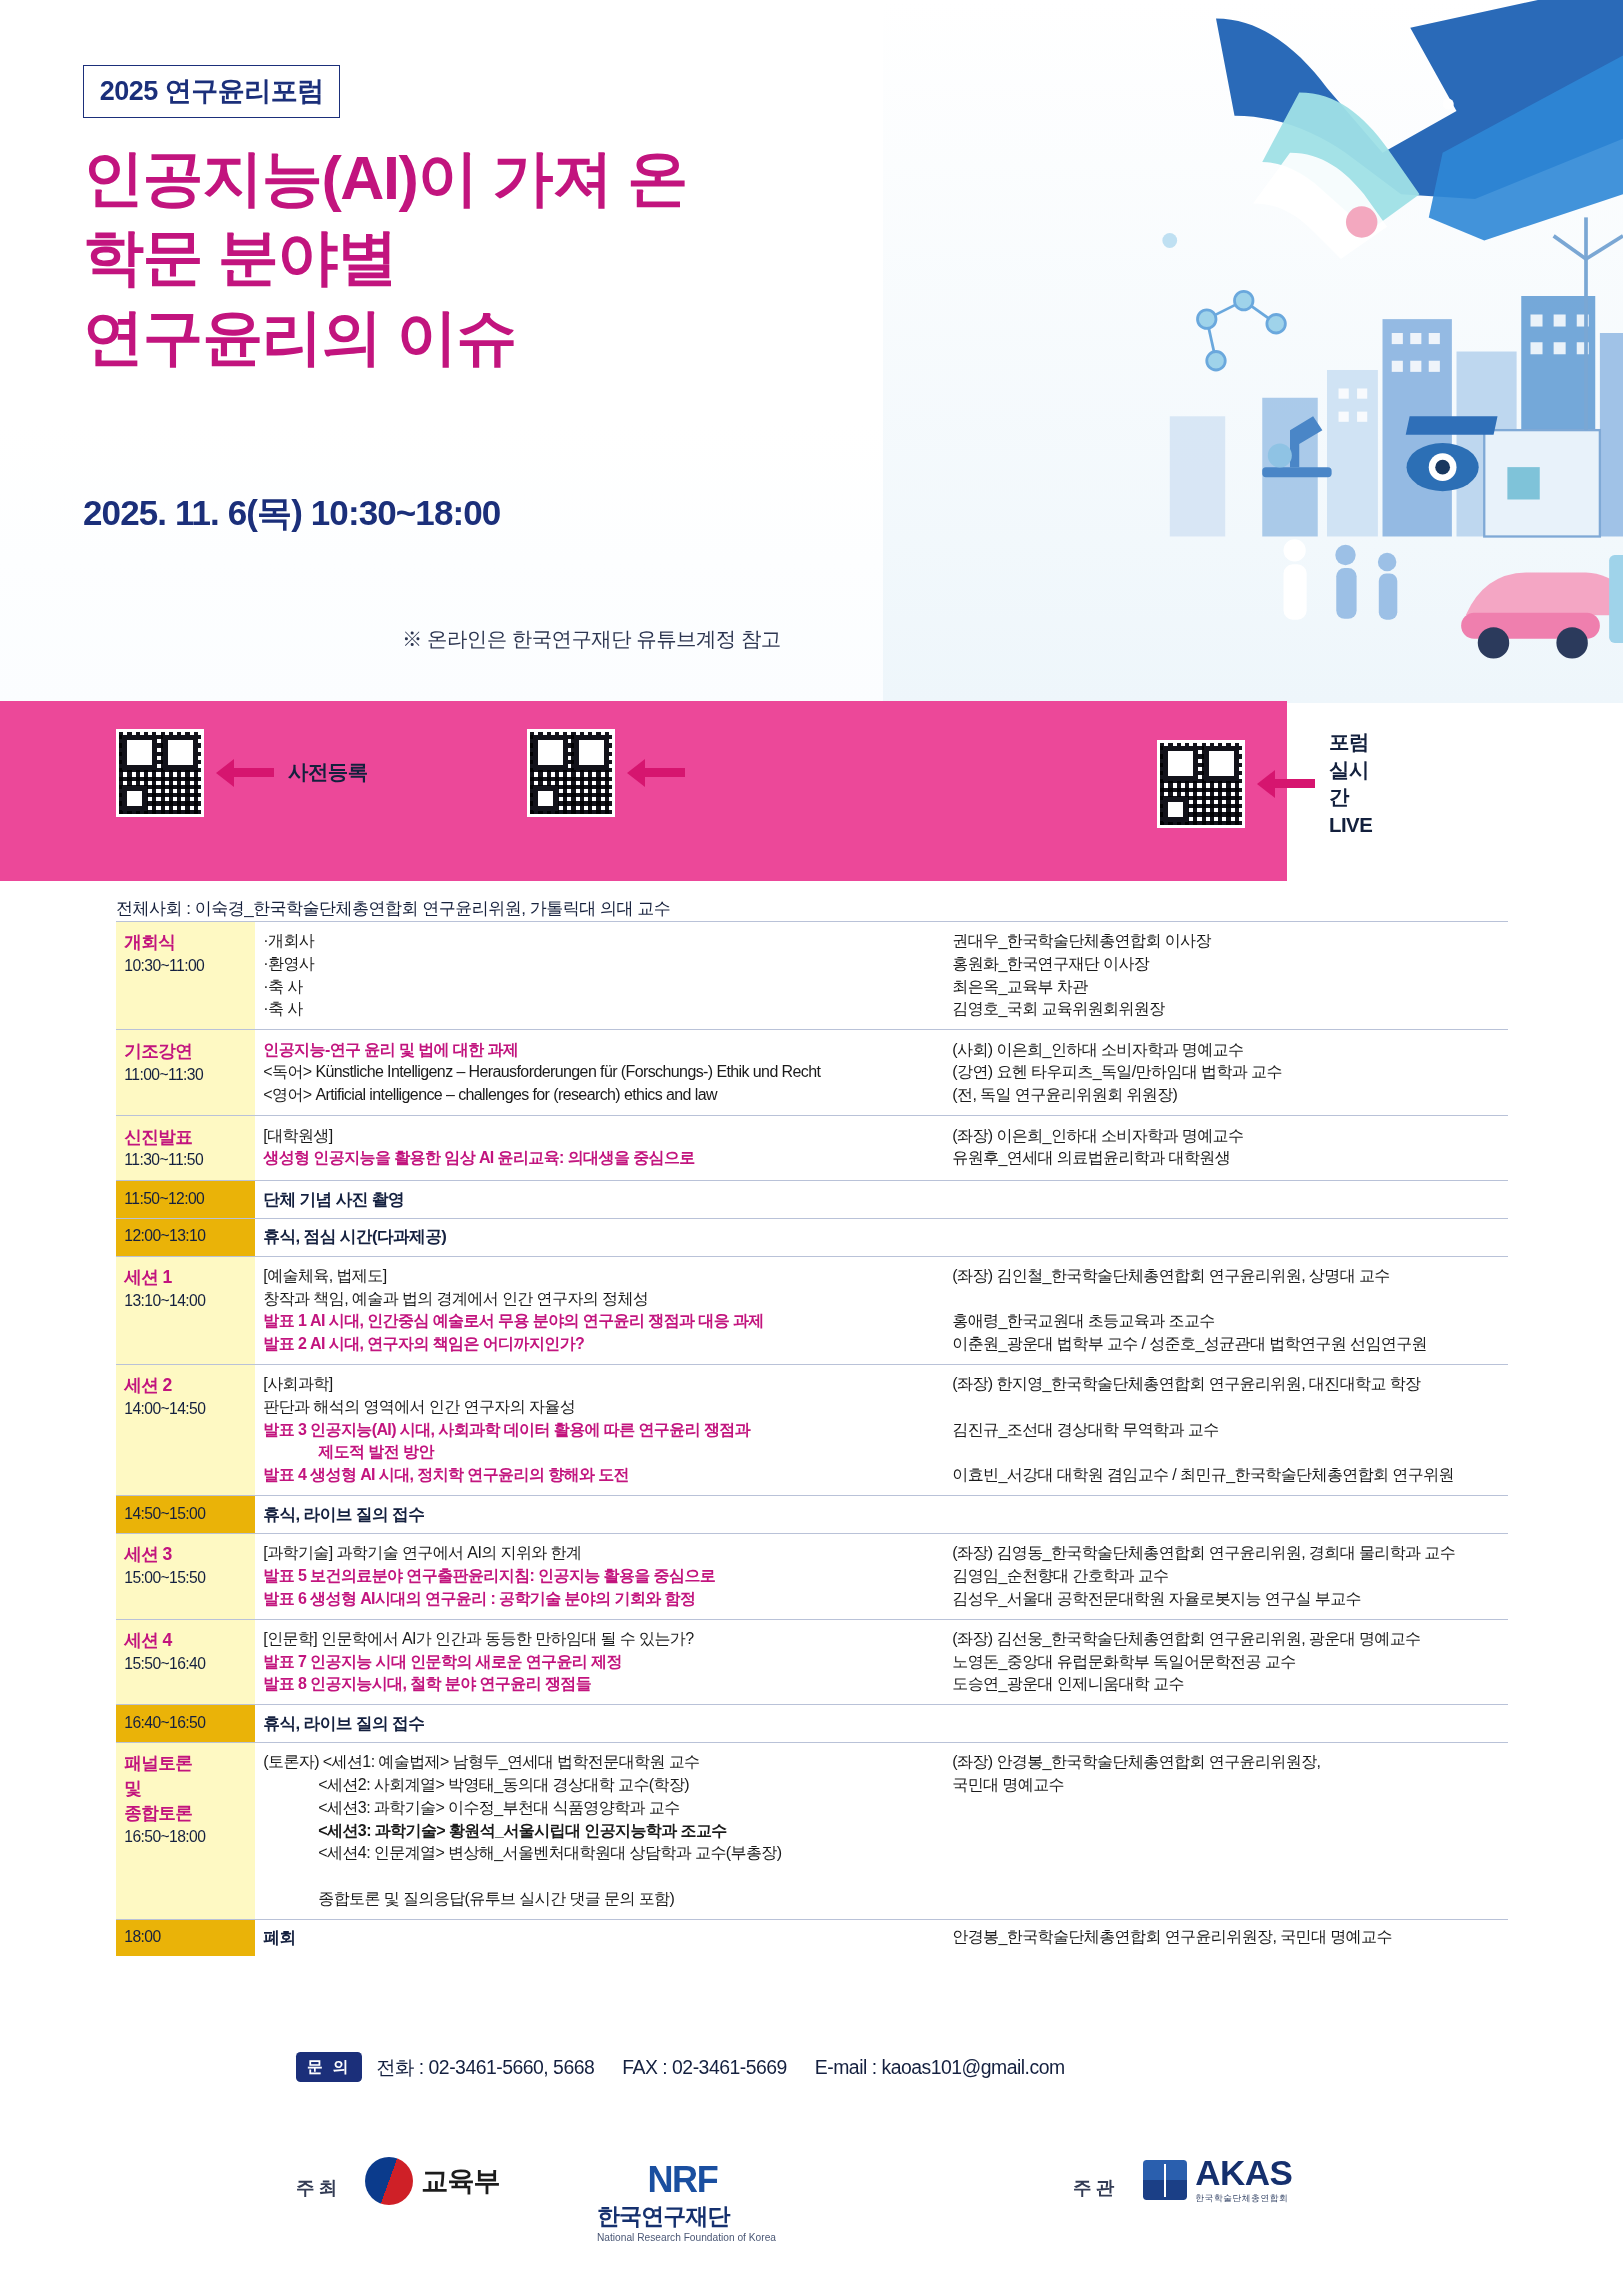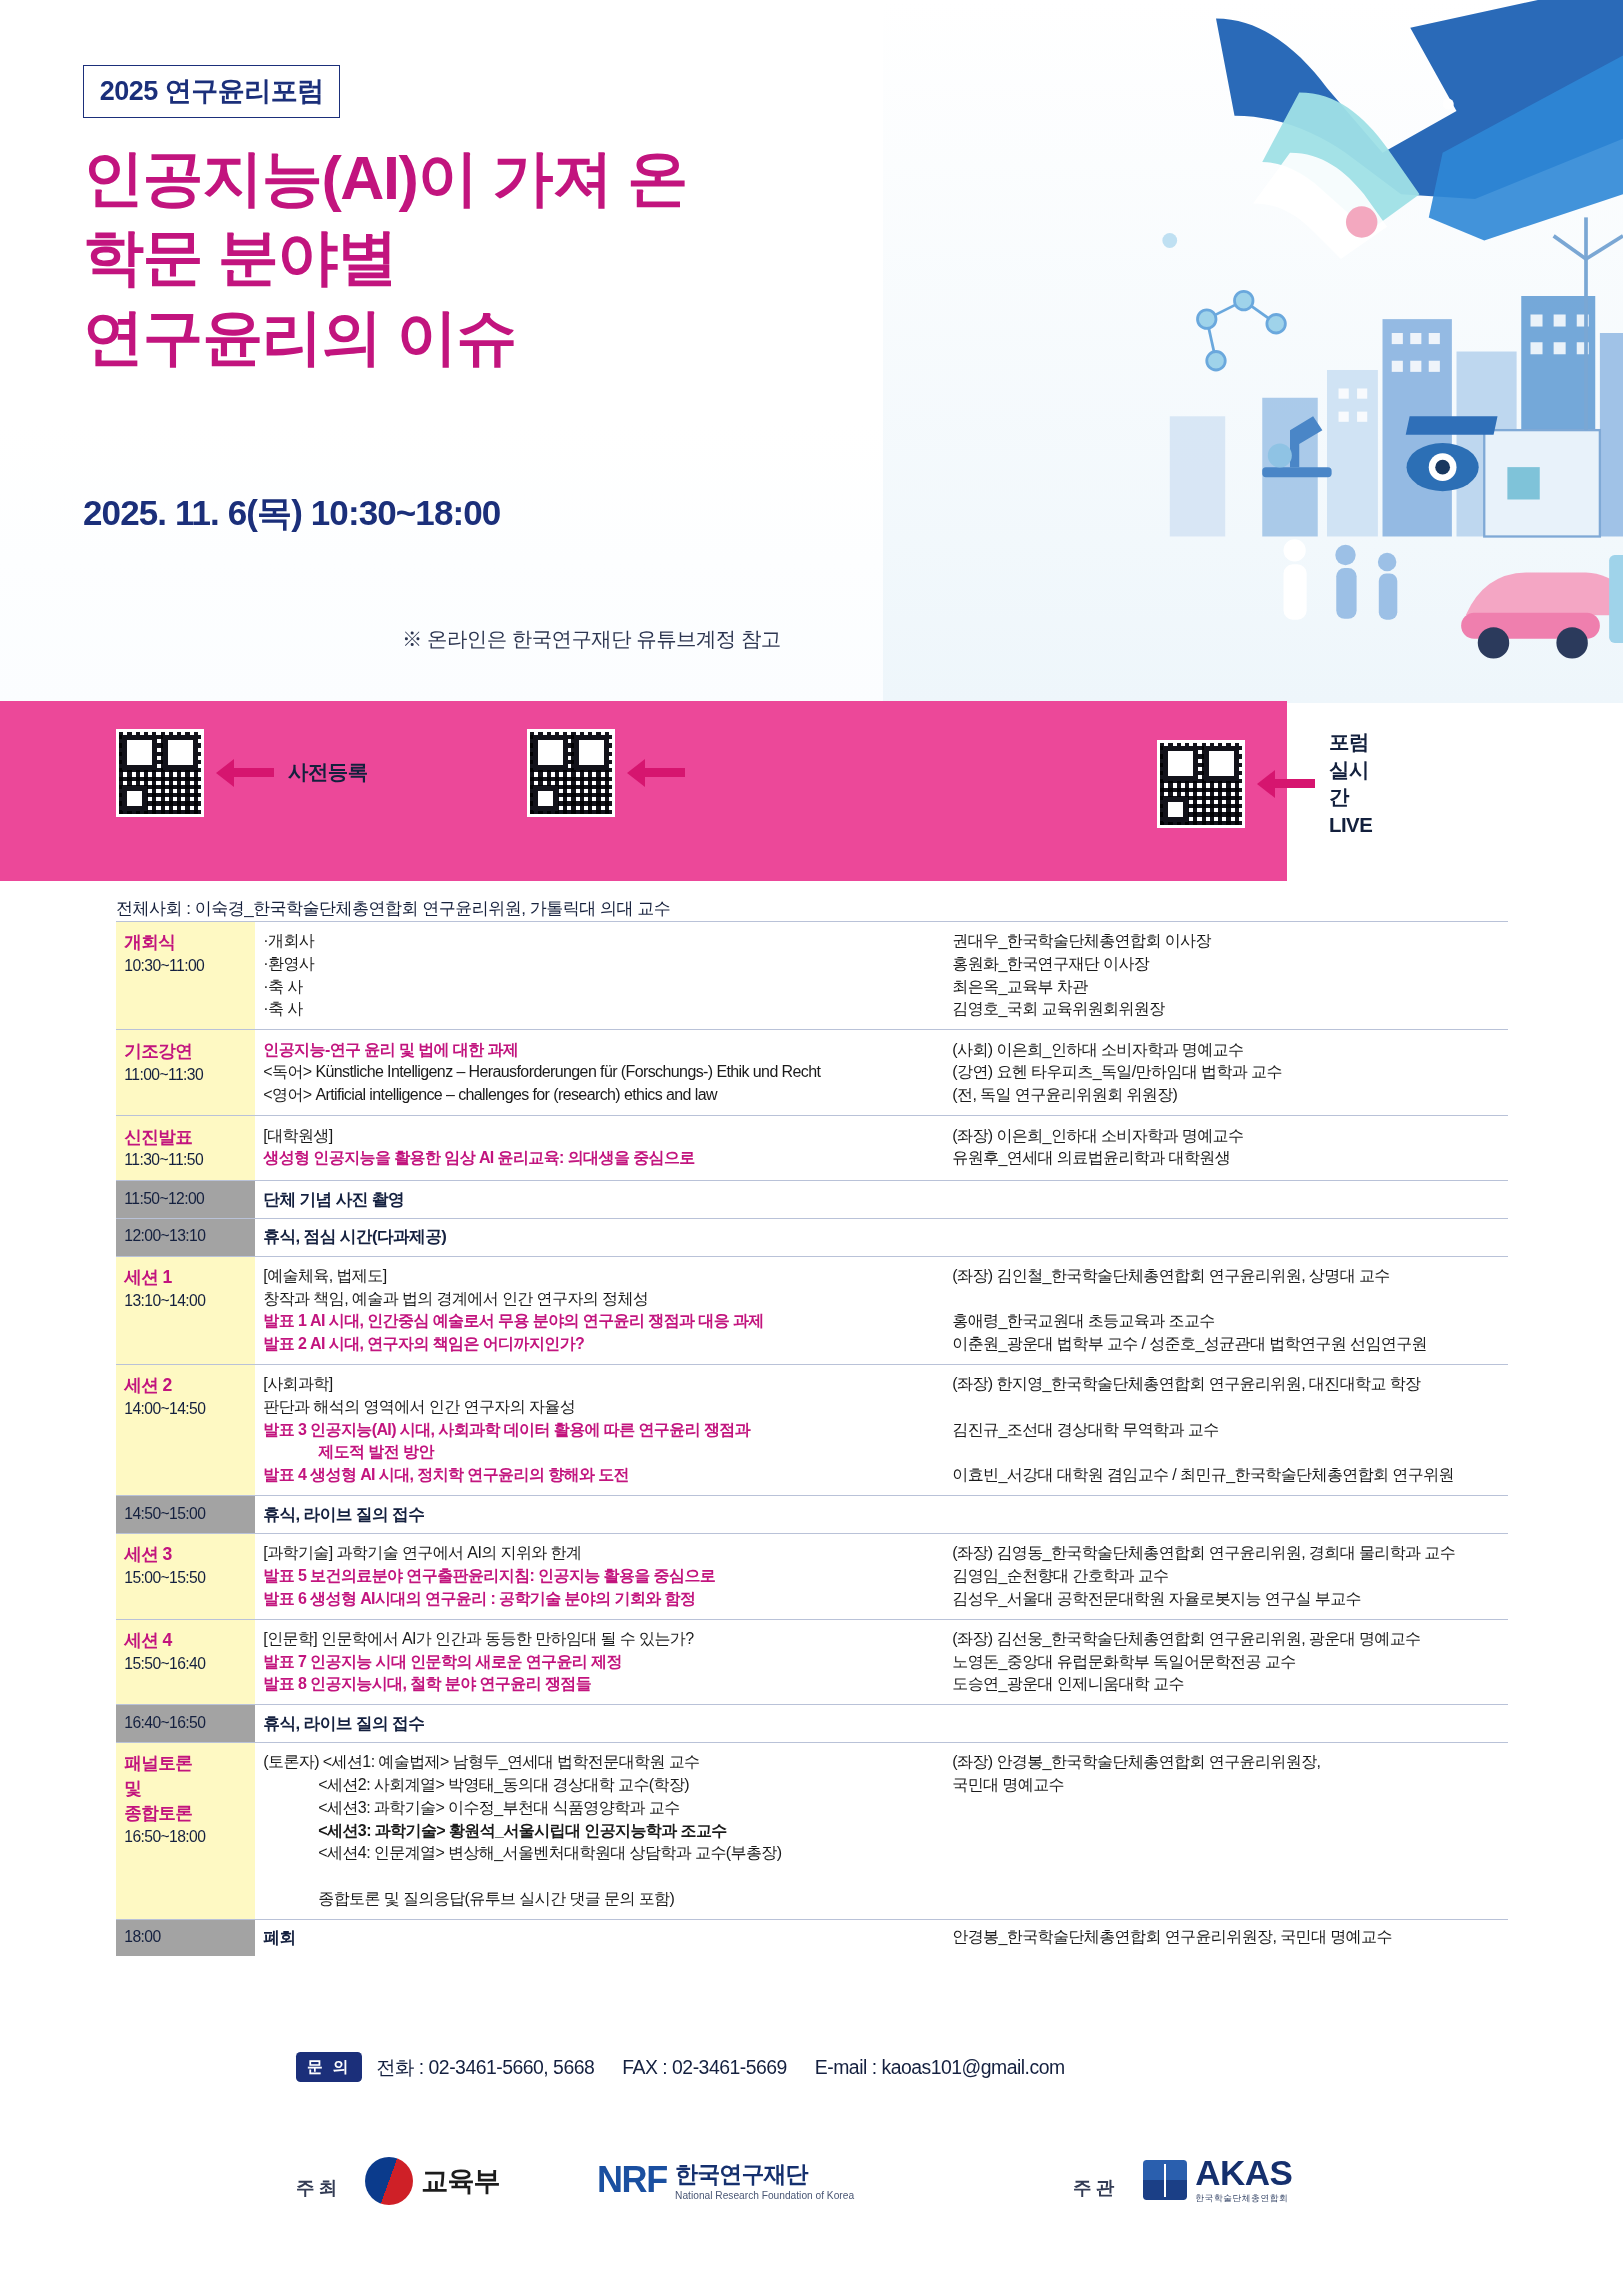--- a/index.html
+++ b/index.html
@@ -149,21 +149,21 @@
   table.program td {
     vertical-align: top;
     padding: 8.3px 6.5px 8.3px 8.3px;
     border-top: 1.4px solid #b9c2d8;
     line-height: 1.42;
   }
   table.program tr.thin td { padding-top: 6.5px; padding-bottom: 6.5px; }
   .col-time { width: 139px; background:#fef9c3; }
   .col-mid  { width: 689px; }
   .col-right{ width: 564px; }
-  td.col-time.plain { background:#a3a3a3; }
+  td.col-time.plain { background:#eab308; }
   .ttl { color:#c2147e; font-weight:bold; font-size:17.6px; }
   .ttl2 { color:#14203f; font-weight:bold; font-size:16.7px;}
   .tm { color:#14203f; font-size:15.7px; }
   .bold { font-weight:bold; }
   .pink { color:#c2147e; font-weight:bold; }
 
   
   .contact {
     position: absolute; left: 296px; top: 2052px;
     display:flex; align-items:center; font-size: 19.4px; color:#14203f; letter-spacing:-0.5px;
@@ -547,21 +547,21 @@
     <span class="seg">E-mail : kaoas101@gmail.com</span>
   </div>
 
   <div class="footer">
     <div style="position:absolute;left:296px;top:28px;" class="flabel">주 최</div>
     <div style="position:absolute;left:365px;top:10.2px;" class="logo-moe">
       <div class="taegeuk"></div>
       <div class="moe-text">교육부</div>
     </div>
 
-    <div style="position:absolute;left:597px;top:12px;" class="logo-nrf">
+    <div style="position:absolute;left:597px;top:12px;flex-direction:column;" class="logo-nrf">
       <div class="nrf-mark">NRF</div>
       <div>
         <span class="nrf-k">한국연구재단</span>
         <span class="nrf-e">National Research Foundation of Korea</span>
       </div>
     </div>
 
     <div style="position:absolute;left:1073px;top:28px;" class="flabel">주 관</div>
     <div style="position:absolute;left:1143px;top:8.3px;" class="logo-akas">
       <div class="akas-book"></div>

